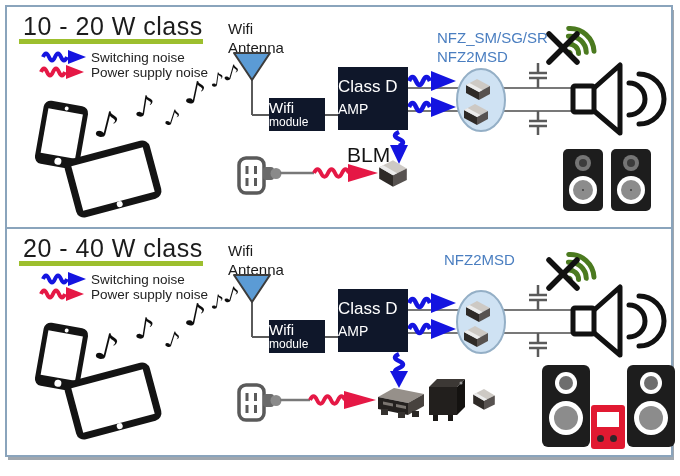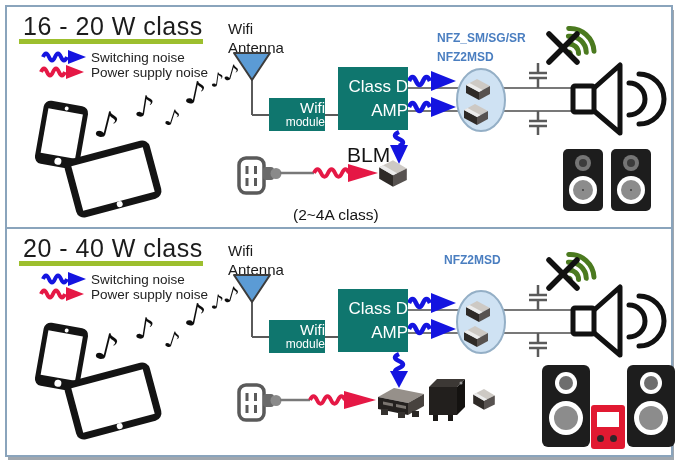--- a/index.html
+++ b/index.html
@@ -33,29 +33,29 @@
   .note{position:absolute;color:#0d0d0d;font-family:"DejaVu Sans",sans-serif;line-height:1;}
   .n1{left:88px;top:100px;font-size:37px;transform:rotate(14deg);}
   .n2{left:128px;top:85px;font-size:30px;transform:rotate(9deg);}
   .n3{left:158px;top:100px;font-size:23px;transform:rotate(18deg);}
   .n4{left:178px;top:70px;font-size:32px;transform:rotate(12deg);}
   .n5{left:204px;top:63px;font-size:20px;transform:rotate(8deg);}
   .n6{left:217px;top:55px;font-size:23px;transform:rotate(16deg);}
 
   .ant-label{position:absolute;left:221px;top:12px;font-size:15px;line-height:19px;color:#1a1a1a;}
 
-  .blackbox{position:absolute;background:#0f766e;color:#fff;text-align:right;}
+  .blackbox{position:absolute;background:#0f172a;color:#fff;text-align:left;}
   .module-box{left:262px;top:91px;width:56px;height:33px;}
   .module-l1{font-size:15px;line-height:16px;margin-top:2px;}
   .module-l2{font-size:12px;line-height:13px;}
   .amp-box{left:331px;top:60px;width:70px;height:63px;}
   .amp-l1{font-size:17px;margin-top:10px;}
-  .amp-l2{font-size:17px;margin-top:4px;}
-
-  .part-label{position:absolute;font-size:12px;font-weight:bold;color:#4a7ec0;line-height:18.5px;white-space:nowrap;}
+  .amp-l2{font-size:14px;margin-top:4px;}
+
+  .part-label{position:absolute;font-size:15px;font-weight:normal;color:#4a7ec0;line-height:18.5px;white-space:nowrap;}
   .pl0{left:430px;top:22px;} .pl1{left:437px;top:22px;}
 
   .power-text{position:absolute;font-size:15.5px;color:#141414;white-space:nowrap;}
   .blm-label{position:absolute;left:340px;top:136px;font-size:21px;color:#141414;}
 
   .circuit{position:absolute;left:0;top:0;}
 
   
   .spk-s{position:absolute;top:142px;width:40px;height:62px;background:#1d1d1d;border-radius:5px;}
   .s1{left:556px;} .s2{left:604px;}
@@ -76,21 +76,21 @@
   .wf2-dot{position:absolute;inset:12px;border-radius:50%;background:#fff;}
   .stereo{position:absolute;left:584px;top:176px;width:34px;height:44px;background:#e11931;border-radius:3px;}
   .stereo-screen{position:absolute;left:6px;top:7px;width:22px;height:15px;background:#fff;}
   .stereo-btn{position:absolute;top:30px;width:7px;height:7px;border-radius:50%;background:#30262a;}
   .sb1{left:6px;} .sb2{left:19px;}
 </style>
 </head>
 <body>
 
 <div class="panel" id="panel0">
-  <div class="ttl">16 - 20 W class</div>
+  <div class="ttl">10 - 20 W class</div>
   <div class="ttl-underline"></div>
 
   <svg class="legend-arrow la1" viewBox="0 0 46 18">
     <path d="M2,9 q3,-7 6,0 t6,0 t6,0 t6,0" stroke="#1414e0" stroke-width="4" fill="none"></path>
     <polygon points="27,2 45,9 27,16" fill="#1414e0"></polygon>
   </svg>
   <div class="legend-text lt1">Switching noise</div>
   <svg class="legend-arrow la2" viewBox="0 0 46 18">
     <path d="M2,9 q3,-7 6,0 t6,0 t6,0 t6,0" stroke="#e51845" stroke-width="4" fill="none"></path>
     <polygon points="27,2 45,9 27,16" fill="#e51845"></polygon>
@@ -215,21 +215,20 @@
     <div class="amp-l1">Class D</div>
     <div class="amp-l2">AMP</div>
   </div>
 
   <div class="part-label pl0">
     <div>NFZ_SM/SG/SR</div>
     <div>NFZ2MSD</div>
   </div>
 
   <div class="blm-label">BLM</div>
-  <div class="power-text" style="left:286px;top:199px;">(2~4A class)</div>
 
   <div class="spk-s s1">
     <div class="tw">
         <div class="tw-in"></div>
       </div>
     <div class="wf">
         <div class="wf-in">
           <div class="wf-dot"></div>
         </div>
       </div>

